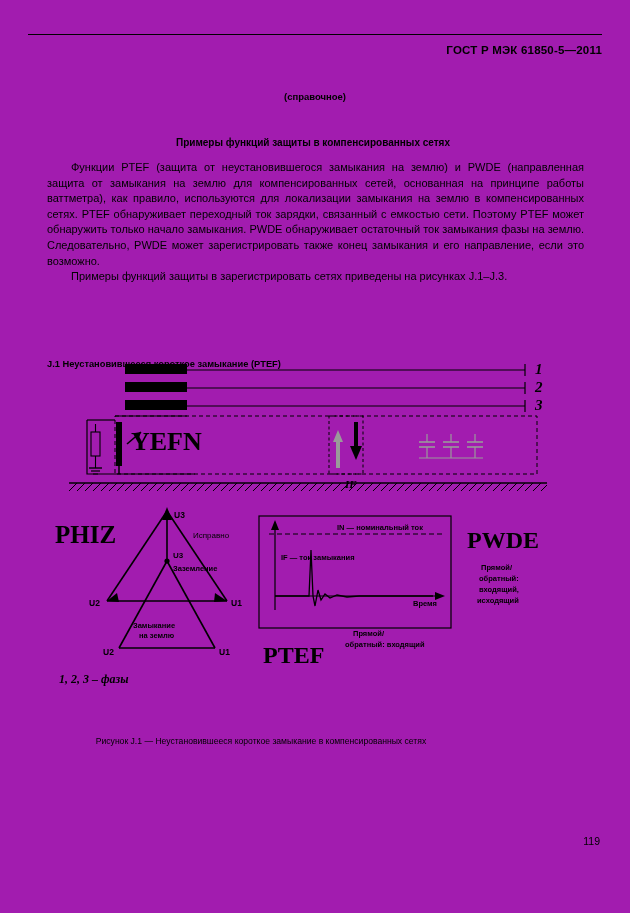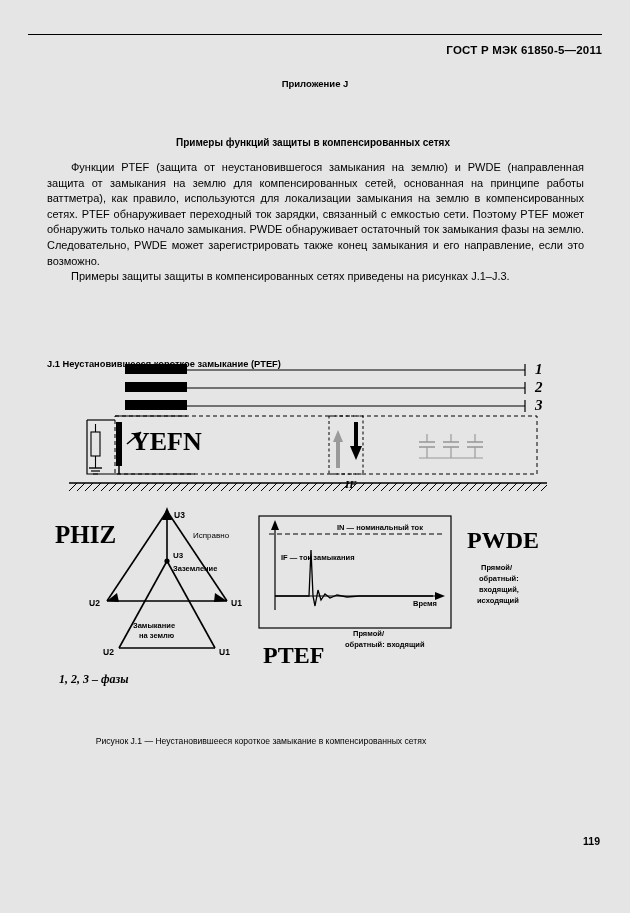--- a/index.html
+++ b/index.html
@@ -11,21 +11,21 @@
     font-family: "Liberation Sans", sans-serif;
     width: 630px;
     height: 913px;
     position: relative;
     overflow: hidden;
   }
   .page {
     position: relative;
     width: 630px;
     height: 913px;
-    background: #e5e5e5;
+    background: #a21caf;
   }
   .rule-top {
     position: absolute;
     left: 28px;
     top: 34px;
     width: 574px;
     height: 1px;
     background: #000;
   }
   .header-code {
@@ -107,41 +107,41 @@
     width: 522px;
     text-align: center;
     font-size: 8.6px;
     color: #000;
   }
   .page-number {
     position: absolute;
     right: 30px;
     top: 835px;
     font-size: 10.5px;
-    font-weight: bold;
+    font-weight: normal;
     color: #000;
   }
   svg { display: block; }
 </style>
 </head>
 <body>
 
 <div class="page">
 
   <div class="rule-top"></div>
 
   <div class="header-code">ГОСТ Р МЭК 61850-5—2011</div>
 
-  <div class="annex-line1">Приложение J</div>
+  <div class="annex-line2">(справочное)</div>
 
   <div class="section-title">Примеры функций защиты в компенсированных сетях</div>
 
   <div class="body-text">
     <p class="ind">Функции PTEF (защита от неустановившегося замыкания на землю) и PWDE (направленная защита от замыкания на землю для компенсированных сетей, основанная на принципе работы ваттметра), как правило, используются для локализации замыкания на землю в компенсированных сетях. PTEF обнаруживает переходный ток зарядки, связанный с емкостью сети. Поэтому PTEF может обнаружить только начало замыкания. PWDE обнаруживает остаточный ток замыкания фазы на землю. Следовательно, PWDE может зарегистрировать также конец замыкания и его направление, если это возможно.</p>
-    <p class="ind">Примеры защиты защиты в компенсированных сетях приведены на рисунках J.1–J.3.</p>
+    <p class="ind">Примеры функций защиты в зарегистрировать сетях приведены на рисунках J.1–J.3.</p>
   </div>
 
   <div class="subsection-title">J.1 Неустановившееся короткое замыкание (PTEF)</div>
 
   <div class="figure-wrap">
     <svg width="537" height="390" viewBox="0 0 537 390" xmlns="http://www.w3.org/2000/svg">
 
       <g>
         <line x1="78" y1="22" x2="478" y2="22" stroke="#000" stroke-width="1.2"></line>
         <line x1="78" y1="40" x2="478" y2="40" stroke="#000" stroke-width="1.2"></line>

